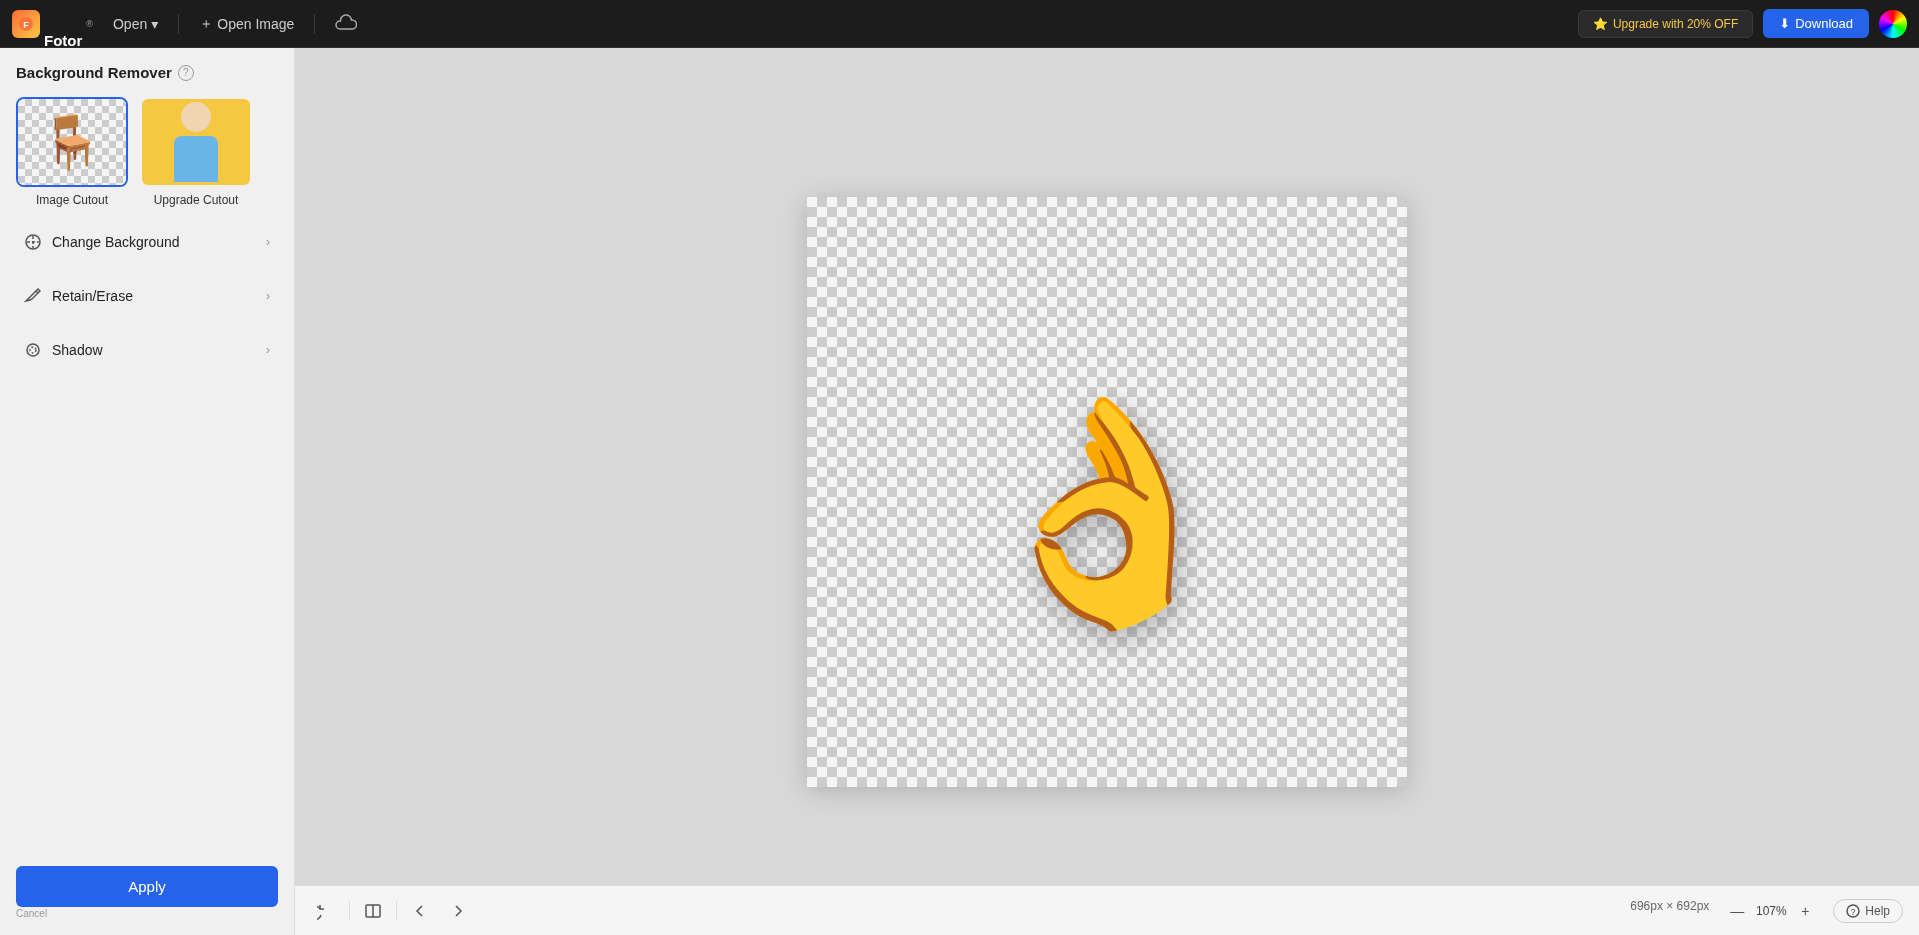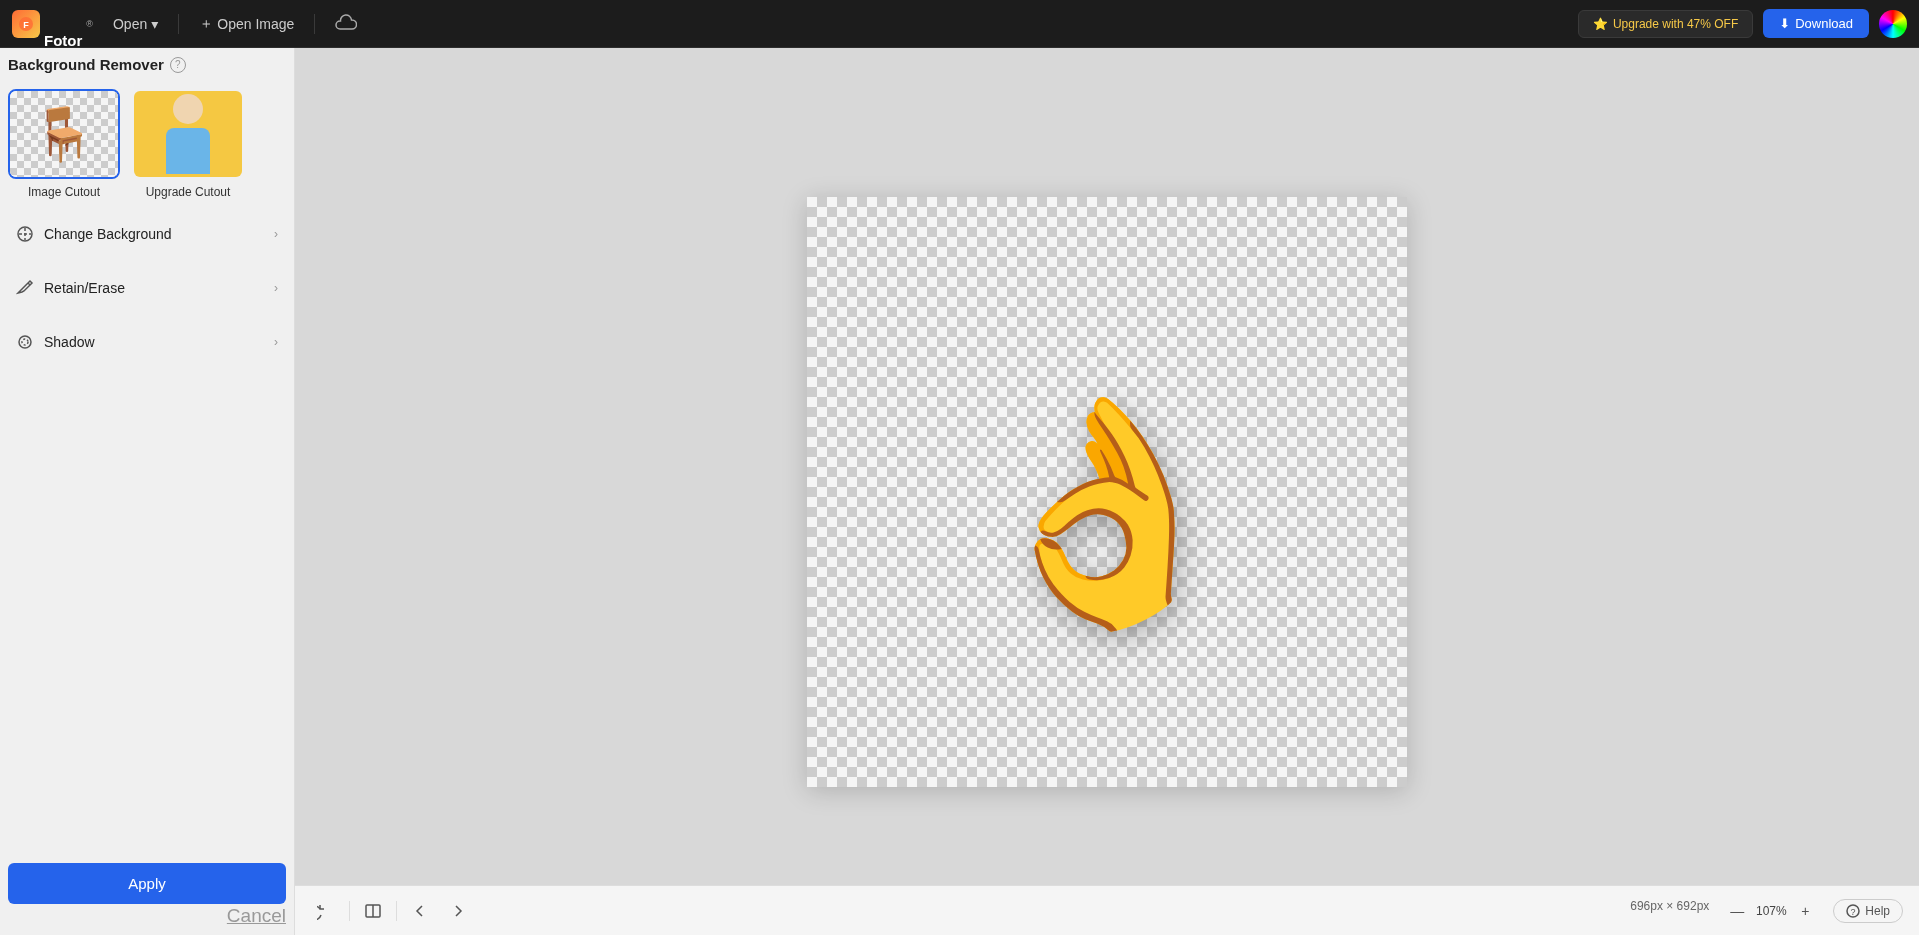--- a/index.html
+++ b/index.html
@@ -54,21 +54,21 @@
       overflow: hidden;
     }
 
     
     .sidebar {
       width: 295px;
       background: #f0f0f0;
       flex-shrink: 0;
       display: flex;
       flex-direction: column;
-      padding: 8px;
+      padding: 16px;
       gap: 16px;
       border-right: 1px solid #ddd;
     }
     .sidebar-title-row {
       display: flex; align-items: center; gap: 6px;
     }
     .sidebar-title {
       font-size: 15px; font-weight: 600; color: #222;
     }
     .help-icon {
@@ -108,21 +108,21 @@
     .menu-item-label { font-size: 14px; color: #222; }
     .menu-icon { width: 18px; height: 18px; color: #555; flex-shrink: 0; }
     .chevron-icon { color: #999; font-size: 12px; }
 
     
     .sidebar-bottom { margin-top: auto; display: flex; flex-direction: column; gap: 1px; }
     .apply-btn {
       background: #2563eb; color: white; border: none; border-radius: 6px; padding: 12px; font-size: 15px; font-weight: 500; cursor: pointer; width: 100%;
     }
     .cancel-link {
-      text-align: right; color: #999; font-size: 19px; cursor: pointer; text-decoration: underline;
+      text-align: left; color: #999; font-size: 10px; cursor: pointer; 
     }
 
     
     .canvas-area {
       flex: 1;
       background: #d8d8d8;
       display: flex;
       flex-direction: column;
       align-items: center;
       justify-content: center;
@@ -216,21 +216,21 @@
   </button>
   <div class="divider-v"></div>
   <button class="cloud-btn">
     <svg width="22" height="18" viewBox="0 0 22 18" fill="none">
         <path d="M17 16H5a4 4 0 010-8h.5A5.5 5.5 0 0116.5 7H17a3 3 0 010 9z" stroke="#aaa" stroke-width="1.5" fill="none"></path>
       </svg>
   </button>
   <div class="topnav-right">
     <button class="upgrade-btn">
       <span>⭐</span>
-      <span>Upgrade with 47% OFF</span>
+      <span>Upgrade with 20% OFF</span>
     </button>
     <button class="download-btn">
       <span>⬇</span>
       <span>Download</span>
     </button>
     <div class="color-wheel"></div>
   </div>
 </nav>
 
 <div class="main-area">

